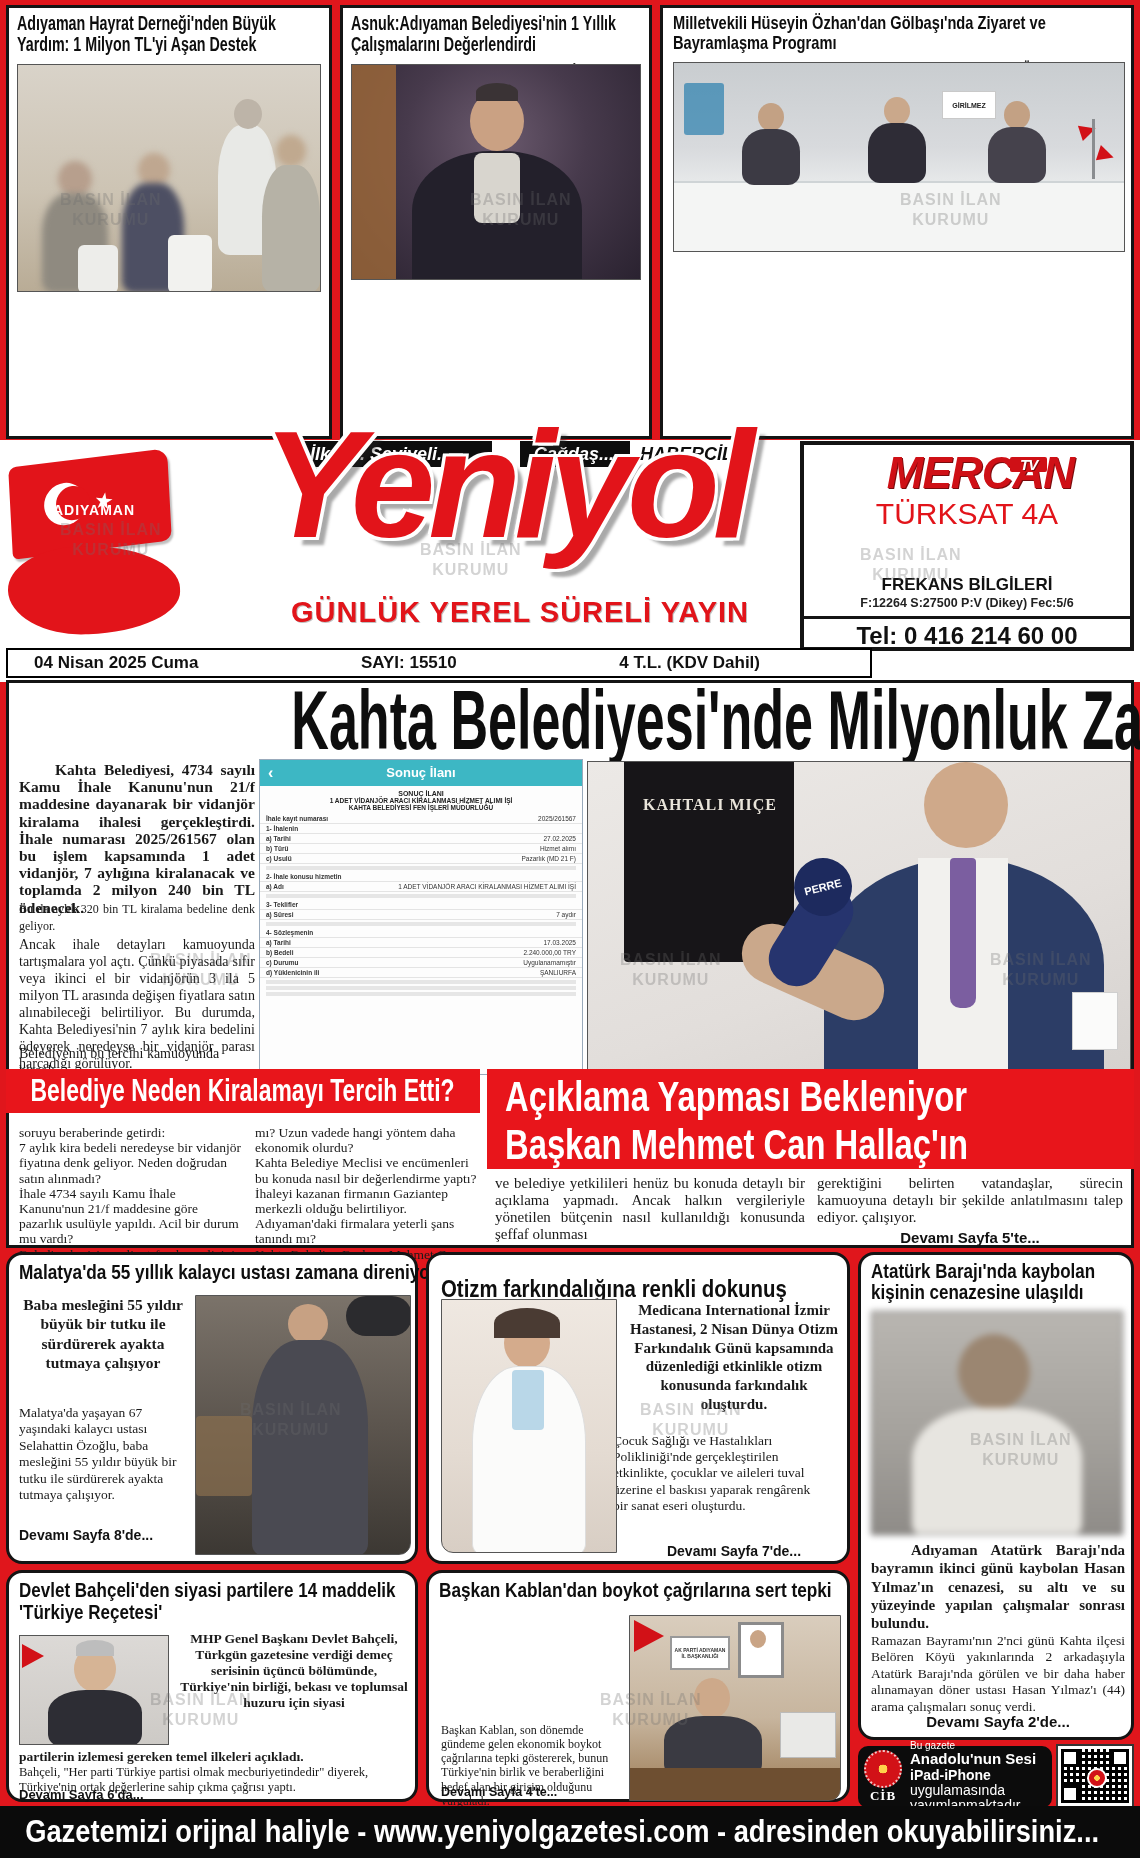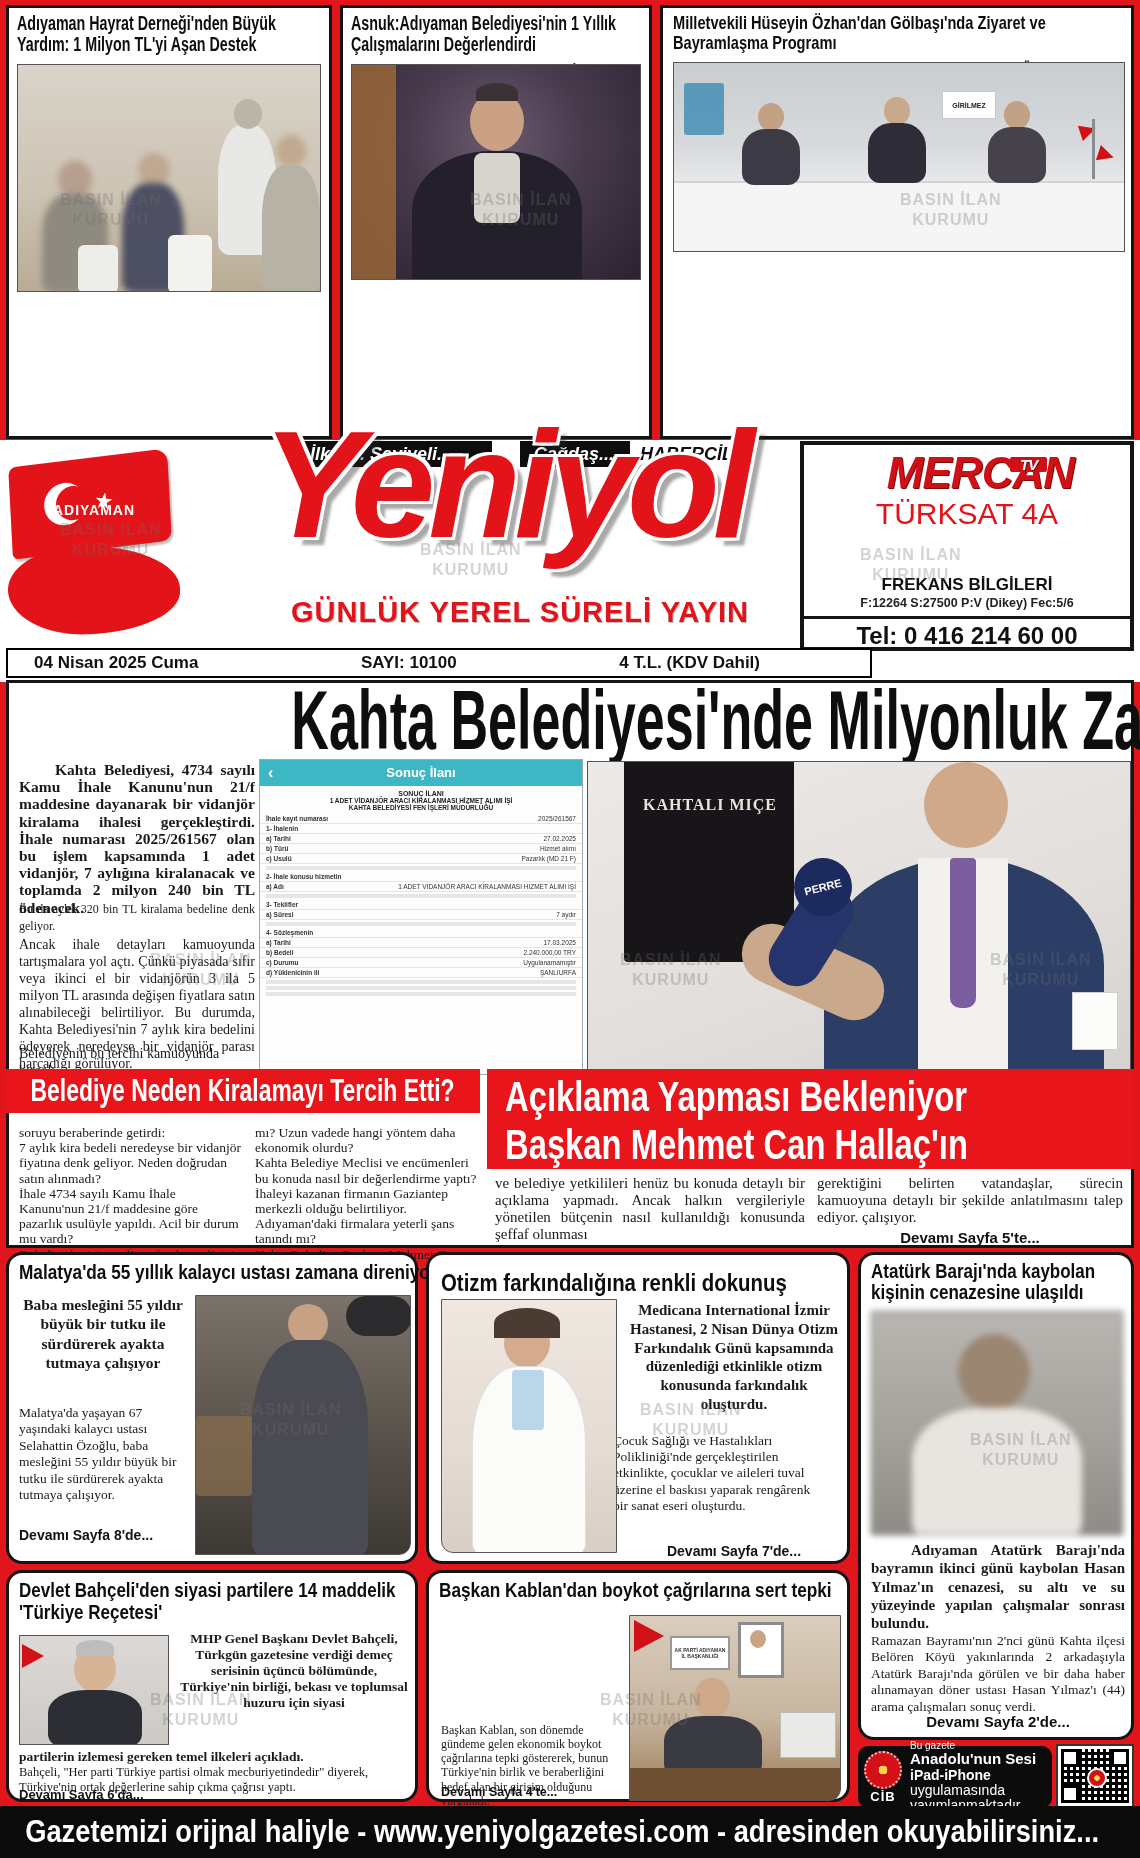--- a/index.html
+++ b/index.html
@@ -51,21 +51,21 @@
   .docrow{display:flex;justify-content:space-between;border-bottom:1px solid #e4e4e4;padding:1px 6px;font-size:6.5px;color:#333;}
   .docrow .dl{font-weight:700;}
   .docbar{height:4px;background:#e6e6e6;margin:2px 6px;}
   
   #footer{position:absolute;left:0;top:1806px;width:1140px;height:52px;background:#0b0b0b;display:flex;align-items:center;justify-content:center;gap:16px;}
   #footertext{color:#fff;font-weight:900;font-size:30px;}
   #laptop{position:relative;width:52px;height:36px;}
   
   #cibbox{position:absolute;left:858px;top:1746px;width:194px;height:62px;background:#0c0c0c;border-radius:10px;display:flex;align-items:center;padding:2px 6px;box-sizing:border-box;gap:8px;}
   #cibemblem{width:34px;height:34px;border-radius:50%;background:radial-gradient(circle at 50% 50%,#ffd24a 0 18%,#d21117 19% 100%);border:2px dotted #f3c7c7;margin:0 auto;}
-  #ciblogo{color:#fff;font-weight:800;font-size:13px;text-align:center;letter-spacing:1px;}
+  #ciblogo{color:#fff;font-weight:800;font-size:13px;text-align:center;letter-spacing:1px;font-family:Liberation Serif, serif;}
   .cibline{color:#fff;line-height:1.1;}
   #qr{position:absolute;left:1056px;top:1744px;width:78px;height:64px;background:#fff;border:2px solid #333;box-sizing:border-box;padding:3px;}
   #qrgrid{width:100%;height:100%;position:relative;background:
     repeating-linear-gradient(0deg,#000 0 3px,transparent 3px 6px),
     repeating-linear-gradient(90deg,#000 0 3px,#fff 3px 6px);}
   #qrdot{position:absolute;left:50%;top:50%;width:16px;height:16px;margin:-8px 0 0 -8px;border-radius:50%;background:radial-gradient(circle,#ffd24a 0 25%,#d21117 26%);border:2px solid #fff;}
   .qrc{position:absolute;width:12px;height:12px;border:3px solid #000;background:#fff;}
   
   .sign{position:absolute;background:#fff;color:#222;font-weight:800;display:flex;align-items:center;justify-content:center;}
   .flagtri{position:absolute;width:0;height:0;}
@@ -186,21 +186,21 @@
   <div id="tvbox">
     <div id="mercan"><span>MERCAN</span><span id="tvtag">TV</span></div>
     <div id="sat">TÜRKSAT 4A</div>
     <div id="freqt">FREKANS BİLGİLERİ</div>
     <div id="freq">F:12264 S:27500 P:V (Dikey) Fec:5/6</div>
     <div id="tel">Tel: 0 416 214 60 00</div>
   </div>
 
   <div id="datebar">
     <span style="padding-left:26px;">04 Nisan 2025 Cuma</span>
-    <span style="margin-left:auto;margin-right:auto;">SAYI: 10100</span>
+    <span style="margin-left:auto;margin-right:auto;">SAYI: 15510</span>
     <span style="padding-right:110px;">4  T.L. (KDV Dahil)</span>
   </div>
 
   <div class="box" style="left:6px;top:680px;width:1128px;height:568px;">
     <div style="text-align:center;margin-top:0px;height:74px;">
       <span class="hl condcenter" style="font-size:84px;transform:scaleX(.62);line-height:74px;">Kahta Belediyesi'nde Milyonluk Zarar</span>
     </div>
 
     <div class="serif lead just" style="position:absolute;left:10px;top:78px;width:236px;font-size:15.5px;line-height:17.2px;text-indent:36px;">Kahta Belediyesi, 4734 sayılı Kamu İhale Kanunu'nun 21/f maddesine dayanarak bir vidanjör kiralama ihalesi gerçekleştirdi. İhale numarası 2025/261567 olan bu işlem kapsamında 1 adet vidanjör, 7 aylığına kiralanacak ve toplamda 2 milyon 240 bin TL ödenecek.</div>
     <div class="serif just" style="position:absolute;left:10px;top:218px;width:236px;font-size:12px;line-height:17px;font-family:Liberation Serif, serif;">Bu da aylık 320 bin TL kiralama bedeline denk geliyor.</div>
@@ -325,21 +325,21 @@
     <div class="more" style="position:absolute;left:10px;top:272px;font-size:14px;">Devamı Sayfa 8'de...</div>
     <div class="photo" style="left:186px;top:40px;width:216px;height:260px;background:linear-gradient(180deg,#7b736a 0%,#5c554e 50%,#3c3833 100%);border-radius:0 0 12px 0;">
       <div class="head" style="left:92px;top:8px;width:40px;height:40px;background:#c7a183;"></div>
       <div class="torso" style="left:56px;top:44px;width:116px;height:216px;background:#4a4a52;"></div>
       <div style="position:absolute;left:0;top:120px;width:56px;height:80px;background:#8a6f4e;opacity:.7;border-radius:4px;"></div>
       <div style="position:absolute;left:150px;top:0px;width:66px;height:40px;background:#2b2b2e;border-radius:20px;"></div>
     </div>
   </div>
 
   <div class="box rbox" style="left:426px;top:1252px;width:424px;height:312px;">
-    <div class="hl" style="padding:16px 12px 2px 12px;font-size:24px;">
+    <div class="hl" style="padding:22px 12px 2px 12px;font-size:24px;">
       <span class="condwrap" style="width:118%;transform:scaleX(.85);white-space:nowrap;">Otizm farkındalığına renkli dokunuş</span>
     </div>
     <div class="photo" style="left:12px;top:44px;width:176px;height:254px;background:linear-gradient(180deg,#efe8e1 0%,#e4dbd2 60%,#d8cec4 100%);border-radius:0 0 0 12px;">
       <div class="head" style="left:62px;top:18px;width:46px;height:50px;background:#d4ab8c;"></div>
       <div style="position:absolute;left:52px;top:8px;width:66px;height:30px;background:#4a3b33;border-radius:50% 50% 0 0;"></div>
       <div class="torso" style="left:30px;top:66px;width:112px;height:188px;background:#fbfbfa;border:1px solid #ddd;"></div>
       <div style="position:absolute;left:70px;top:70px;width:32px;height:60px;background:#b9d7e8;border-radius:4px;"></div>
     </div>
     <div class="serif lead just" style="position:absolute;left:200px;top:46px;width:210px;font-size:15px;line-height:1.25;text-align:center;">Medicana International İzmir Hastanesi, 2 Nisan Dünya Otizm Farkındalık Günü kapsamında düzenlediği etkinlikle otizm konusunda farkındalık oluşturdu.</div>
     <div class="serif" style="position:absolute;left:184px;top:178px;width:210px;font-size:13.5px;line-height:1.2;">Çocuk Sağlığı ve Hastalıkları Polikliniği'nde gerçekleştirilen etkinlikte, çocuklar ve aileleri tuval üzerine el baskısı yaparak rengârenk bir sanat eseri oluşturdu.</div>

